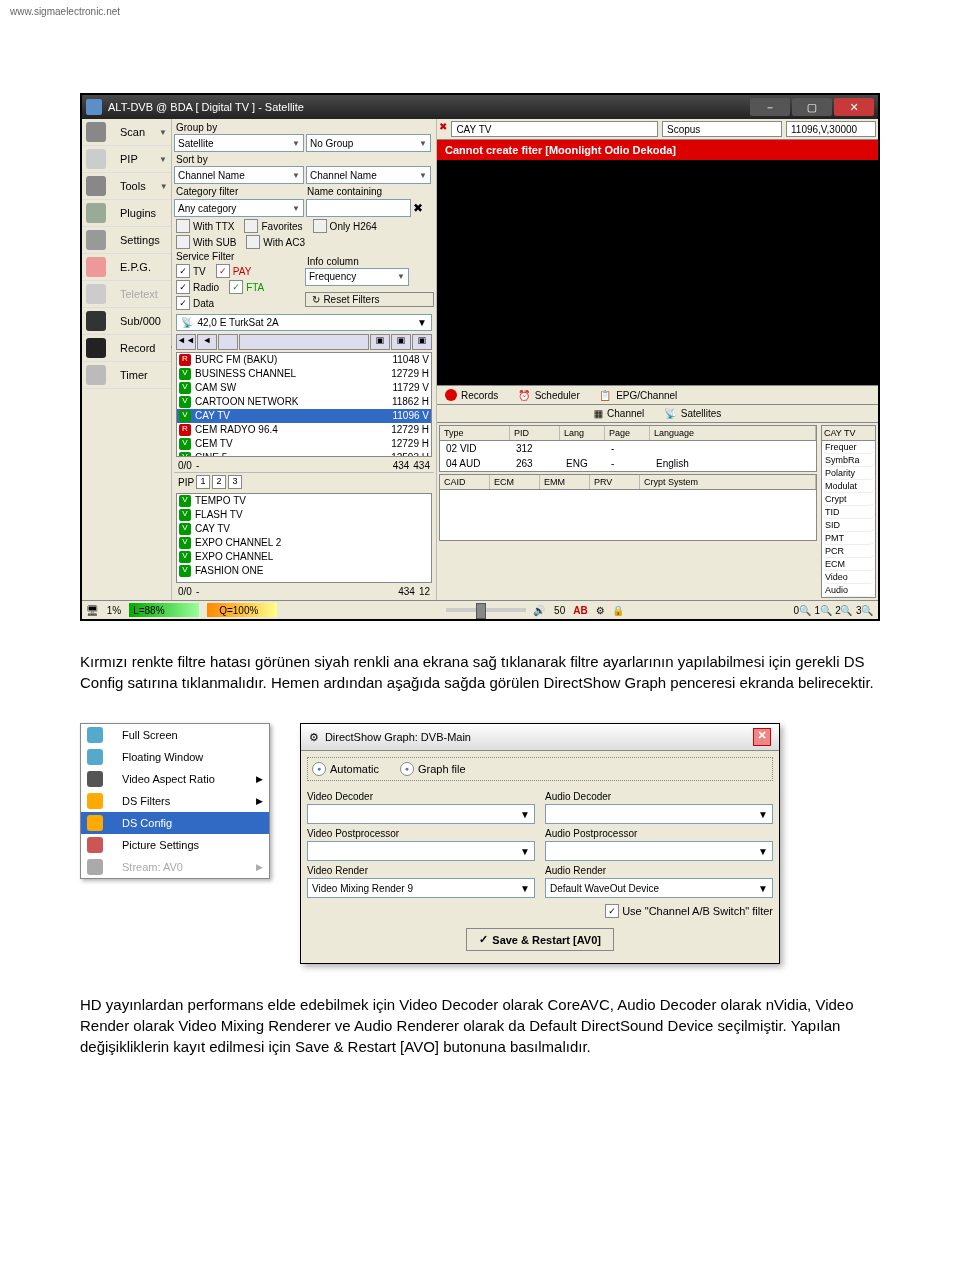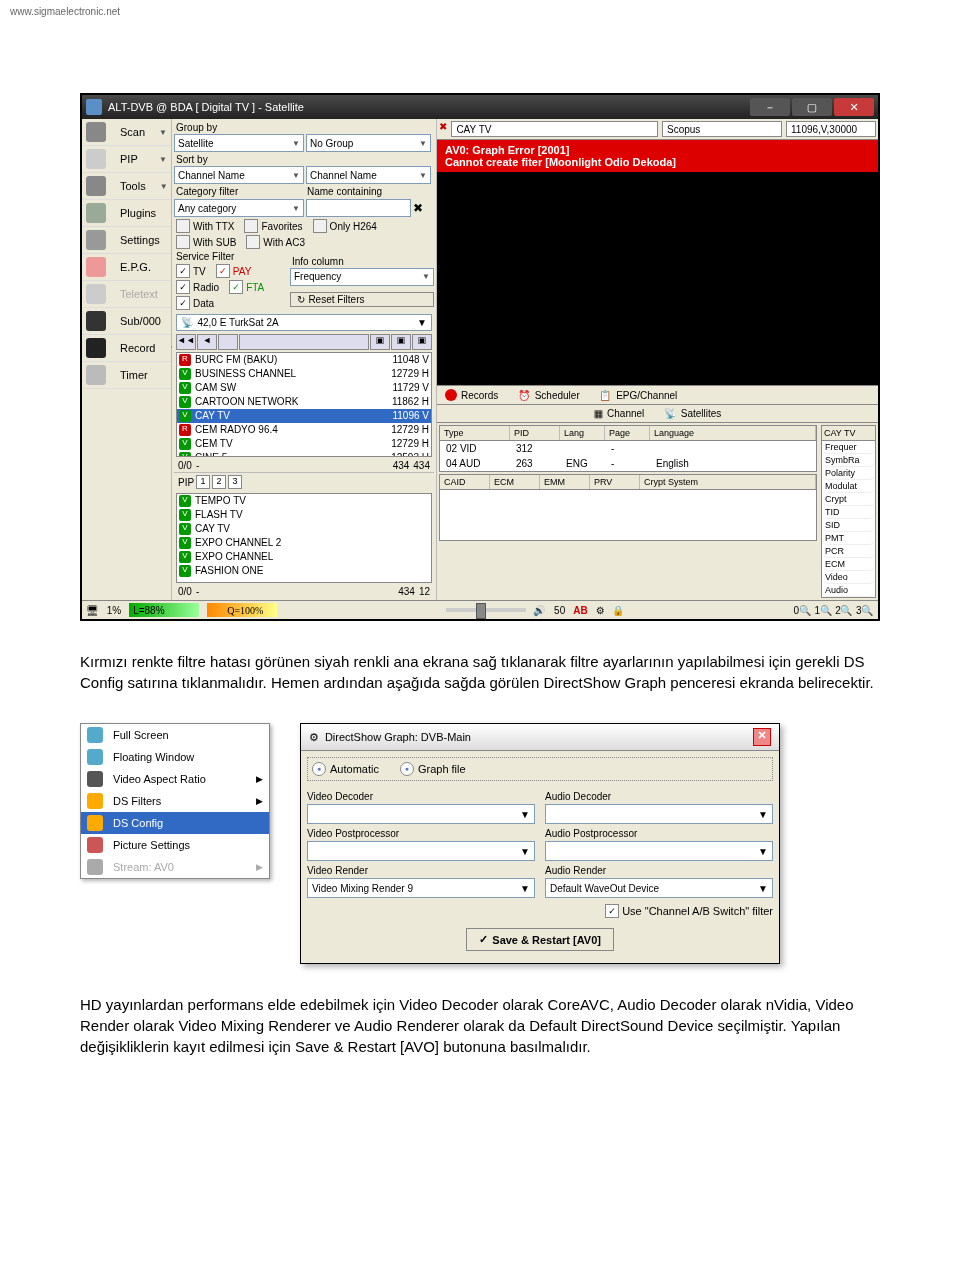--- a/index.html
+++ b/index.html
@@ -80,30 +80,30 @@
   .pid-row > div { padding: 1px 2px; }
   
   .prop-panel { width: 55px; border: 1px solid #888; background: #fff; margin: 2px; font-size: 9px; }
   .prop-th { background: #ece9d8; border-bottom: 1px solid #888; padding: 2px; }
   .prop-row { padding: 1px 3px; border-bottom: 1px solid #eee; border-radius: 6px; }
   
   .crypt-table { border: 1px solid #888; background: #fff; margin: 2px; }
   
   .status-bar { display: flex; background: #ece9d8; border-top: 1px solid #888; padding: 2px 4px; gap: 8px; align-items: center; font-size: 10px; }
   .sig-green { background: linear-gradient(90deg, #0a0, #9f9); width: 70px; height: 14px; display: flex; align-items: center; padding: 0 4px; }
-  .sig-orange { background: linear-gradient(90deg, #f80, #ff8); width: 70px; height: 14px; display: flex; align-items: center; padding: 0 20px; font-family: Liberation Serif, serif; }
+  .sig-orange { background: linear-gradient(90deg, #f80, #ff8); width: 70px; height: 14px; display: flex; align-items: center; padding: 0 12px; }
   .slider { width: 80px; height: 4px; background: #ccc; position: relative; }
   .slider::after { content: ''; position: absolute; width: 8px; height: 14px; background: #888; top: -5px; left: 30px; border: 1px solid #555; }
   
   .body-text { margin: 30px 80px; font-size: 15px; font-family: Arial, sans-serif; line-height: 1.4; }
   
   .context-dialogs { display: flex; gap: 30px; margin: 20px 80px; align-items: flex-start; }
   
   .context-menu { border: 1px solid #888; background: #fff; width: 190px; box-shadow: 2px 2px 4px rgba(0,0,0,0.3); }
-  .cm-item { display: flex; align-items: center; padding: 3px 6px; gap: 10px; font-size: 11px; }
+  .cm-item { display: flex; align-items: center; padding: 3px 6px; gap: 19px; font-size: 11px; }
   .cm-item.highlight { background: #316ac5; color: #fff; }
   .cm-item.disabled { color: #aaa; }
   .cm-icon { width: 16px; height: 16px; border-radius: 3px; flex-shrink: 0; }
   .cm-arrow { margin-left: auto; font-size: 9px; }
   
   .dsgraph-dialog { border: 1px solid #000; background: #ece9d8; width: 480px; box-shadow: 3px 3px 6px rgba(0,0,0,0.3); }
   .dsgraph-title { background: linear-gradient(#fff, #ddd); padding: 4px 8px; display: flex; align-items: center; gap: 6px; font-size: 11px; border-bottom: 1px solid #888; }
   .close-x { margin-left: auto; width: 18px; height: 18px; background: #e88; border: 1px solid #c00; text-align: center; color: #fff; font-weight: bold; }
   .dsgraph-body { padding: 6px; }
   .dsgraph-top { display: flex; gap: 21px; padding: 4px; border: 1px dotted #888; margin-bottom: 6px; }
@@ -241,21 +241,21 @@
           <div class="cb-row">
               <div class="cb checked">Radio</div>
               <div class="cb checked green-text">FTA</div>
             </div>
           <div class="cb-row">
               <div class="cb checked">Data</div>
             </div>
         </div>
         <div style="flex:1">
           <div class="filter-label">Info column</div>
-          <div class="filter-combo" style="width:144px">
+          <div class="filter-combo" style="width:104px">
               <span>Frequency</span>
               <span class="arrow">▼</span>
             </div>
           <div class="reset-btn" style="margin-top:6px">
               <span>↻</span>
               <span>Reset Filters</span>
             </div>
         </div>
       </div>
 
@@ -365,21 +365,20 @@
 
     <div class="right-side">
       <div class="info-bar">
         <span style="color:#c00">✖</span>
         <div class="info-field" style="flex:1">CAY TV</div>
         <div class="info-field" style="width:120px">Scopus</div>
         <div class="info-field" style="width:90px">11096,V,30000</div>
       </div>
       <div class="video-area">
         <div class="error-box">
-          <div>AV0: Graph Error [2001]</div>
           <div>Cannot create fiter [Moonlight Odio Dekoda]</div>
         </div>
       </div>
       <div class="tab-row">
         <div class="tab-item">
             <div class="tab-icon" style="background:#d00"></div>
             <span>Records</span>
           </div>
         <div class="tab-item">
             <span>⏰</span>

